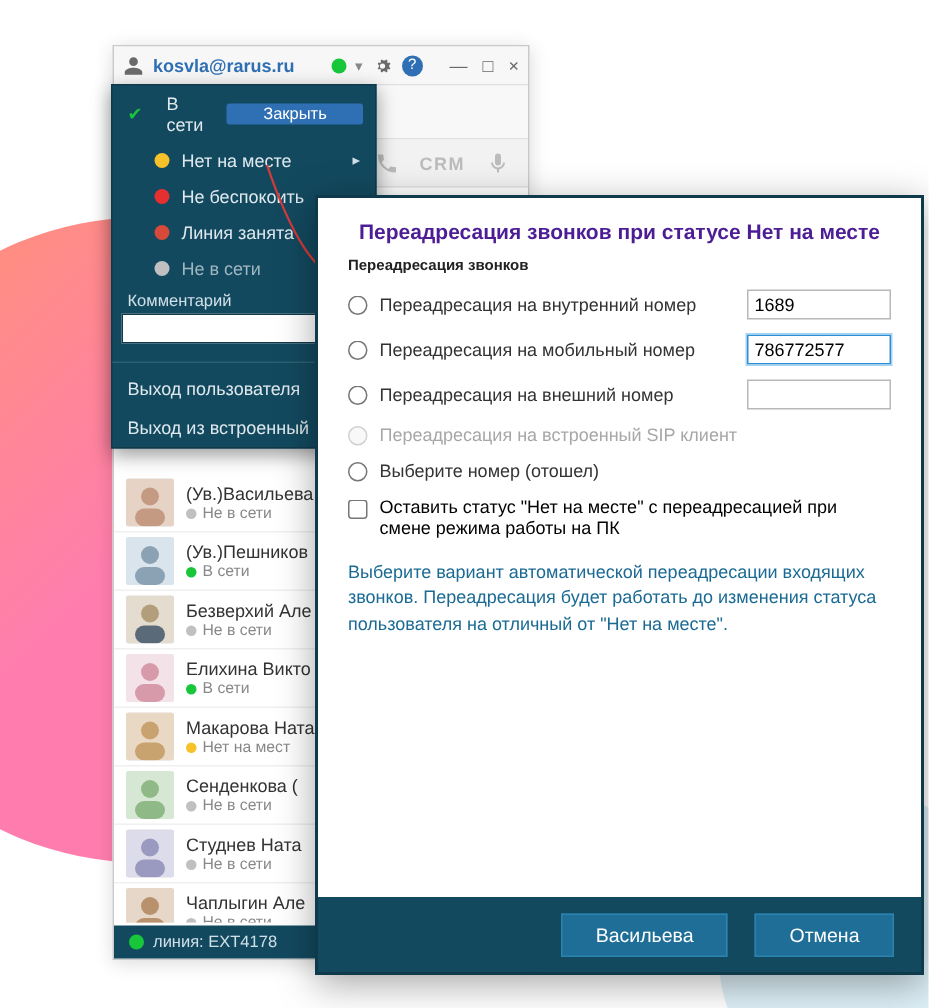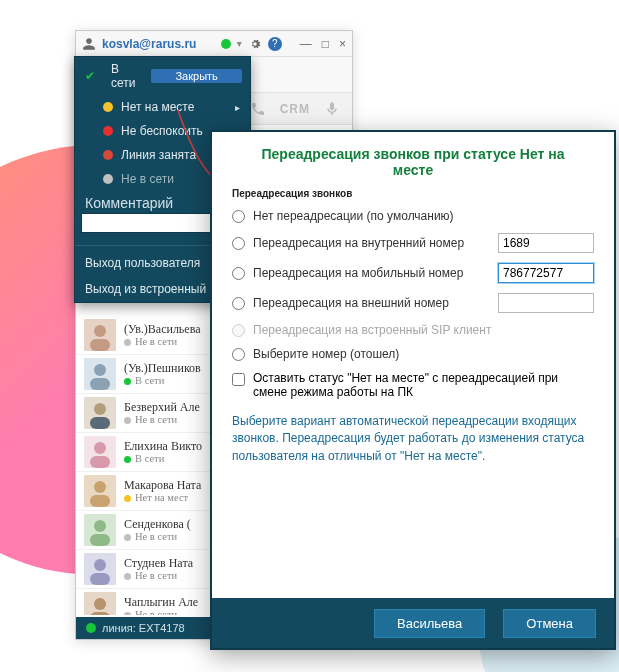--- a/index.html
+++ b/index.html
@@ -62,53 +62,53 @@
     border:1px solid #0e3a4c;
   }
   .status-row {
     display:flex; align-items:center; gap:8px; padding:5px 10px; cursor:pointer;
     position:relative;
   }
   .check { color:#18c63a; font-size:12px; width:10px; }
   .status-row .spacer { flex:1; }
   .close-badge { background:#2F6FB3;color:#fff;padding:1px 24px;font-size:11px;border-radius:2px;}
   .chev { color:#cfe0e7; font-size:10px;}
-  .comment-label { padding:4px 10px 2px; font-size:14px; color:#cfe0e7;}
+  .comment-label { padding:4px 10px 2px; font-size:11px; color:#cfe0e7;}
   .comment-input {
     margin:0 6px 8px; width:calc(100% - 12px); height:20px;
     background:#fff; border:1px solid #0e3a4c; color:#222;
   }
   .menu-sep { height:1px;background:#2a6075;margin:4px 0;}
   .menu-item { padding:6px 10px; cursor:pointer; font-size:12px;}
   
   .contacts { position:absolute; top:85px; left:0; right:0; bottom:24px; overflow:hidden; padding-top:200px;}
   .contact {
     display:flex; align-items:center; gap:8px; padding:3px 8px;
     border-bottom:1px solid #f0f0f0;
   }
   .avatar { width:32px;height:32px;border-radius:2px;background:#ddd; background-size:cover; position:relative; overflow:hidden;}
   .avatar svg{width:32px;height:32px;}
-  .cinfo { line-height:1.2;font-family:Liberation Serif, serif; }
+  .cinfo { line-height:1.2; }
   .cname { color:#333; font-size:12px;}
   .cstat { font-size:10.5px; color:#888; display:flex; align-items:center; gap:4px;}
   .cstat .dot { width:7px;height:7px;}
   .footer {
     position:absolute;left:0;right:0;bottom:0;height:22px;background:#13495f;color:#cfe0e7;
     display:flex;align-items:center;gap:6px;padding:0 10px;font-size:11px;
   }
   
   .dialog {
     position:absolute; left:210px; top:130px; width:406px; height:520px;
     background:#fff; border:2px solid #0e3a4c; z-index:30;
     box-shadow:0 6px 24px rgba(0,0,0,0.35);
     display:flex;flex-direction:column;
   }
   .dlg-title {
-    color:#15803d; font-weight:bold; font-size:14px; text-align:center;
-    padding:14px 28px 10px;
+    color:#4c1d95; font-weight:bold; font-size:14px; text-align:center;
+    padding:14px 12px 10px;
   }
   .dlg-body { flex:1; padding:0 20px; }
   .group-label { font-weight:bold; color:#222; font-size:10px; margin-bottom:8px;}
   .opt { display:flex; align-items:center; gap:8px; margin:10px 0; color:#333;}
   .opt.disabled { color:#a7a7a7; }
   .opt input[type=radio]{ width:13px;height:13px;}
   .opt .rlabel { flex:1; }
   .numfield { width:96px; height:20px; border:1px solid #b8b8b8; padding:0 4px; font-size:12px;}
   .numfield.active { border:1px solid #2F8FD6; outline:1px solid #a7d3f3;}
   .chk-row { display:flex; gap:8px; margin:10px 0 14px; align-items:flex-start;}
@@ -337,24 +337,20 @@
       </defs>
     <path d="M3,0 C20,50 35,70 55,82" stroke="#d63a3a" stroke-width="1.5" fill="none" marker-end="url(#ah)"></path>
   </svg>
 </div>
 
 <div class="dialog">
   <div class="dlg-title">Переадресация звонков при статусе Нет на месте</div>
   <div class="dlg-body">
     <div class="group-label">Переадресация звонков</div>
 
-    <label class="opt">
-      <input type="radio" name="fwd" style="">
-      <span class="rlabel">Нет переадресации (по умолчанию)</span>
-    </label>
 
     <label class="opt">
       <input type="radio" name="fwd" style="">
       <span class="rlabel">Переадресация на внутренний номер</span>
       <input class="numfield" type="text" value="1689" style="">
     </label>
 
     <label class="opt">
       <input type="radio" name="fwd" style="">
       <span class="rlabel">Переадресация на мобильный номер</span>

